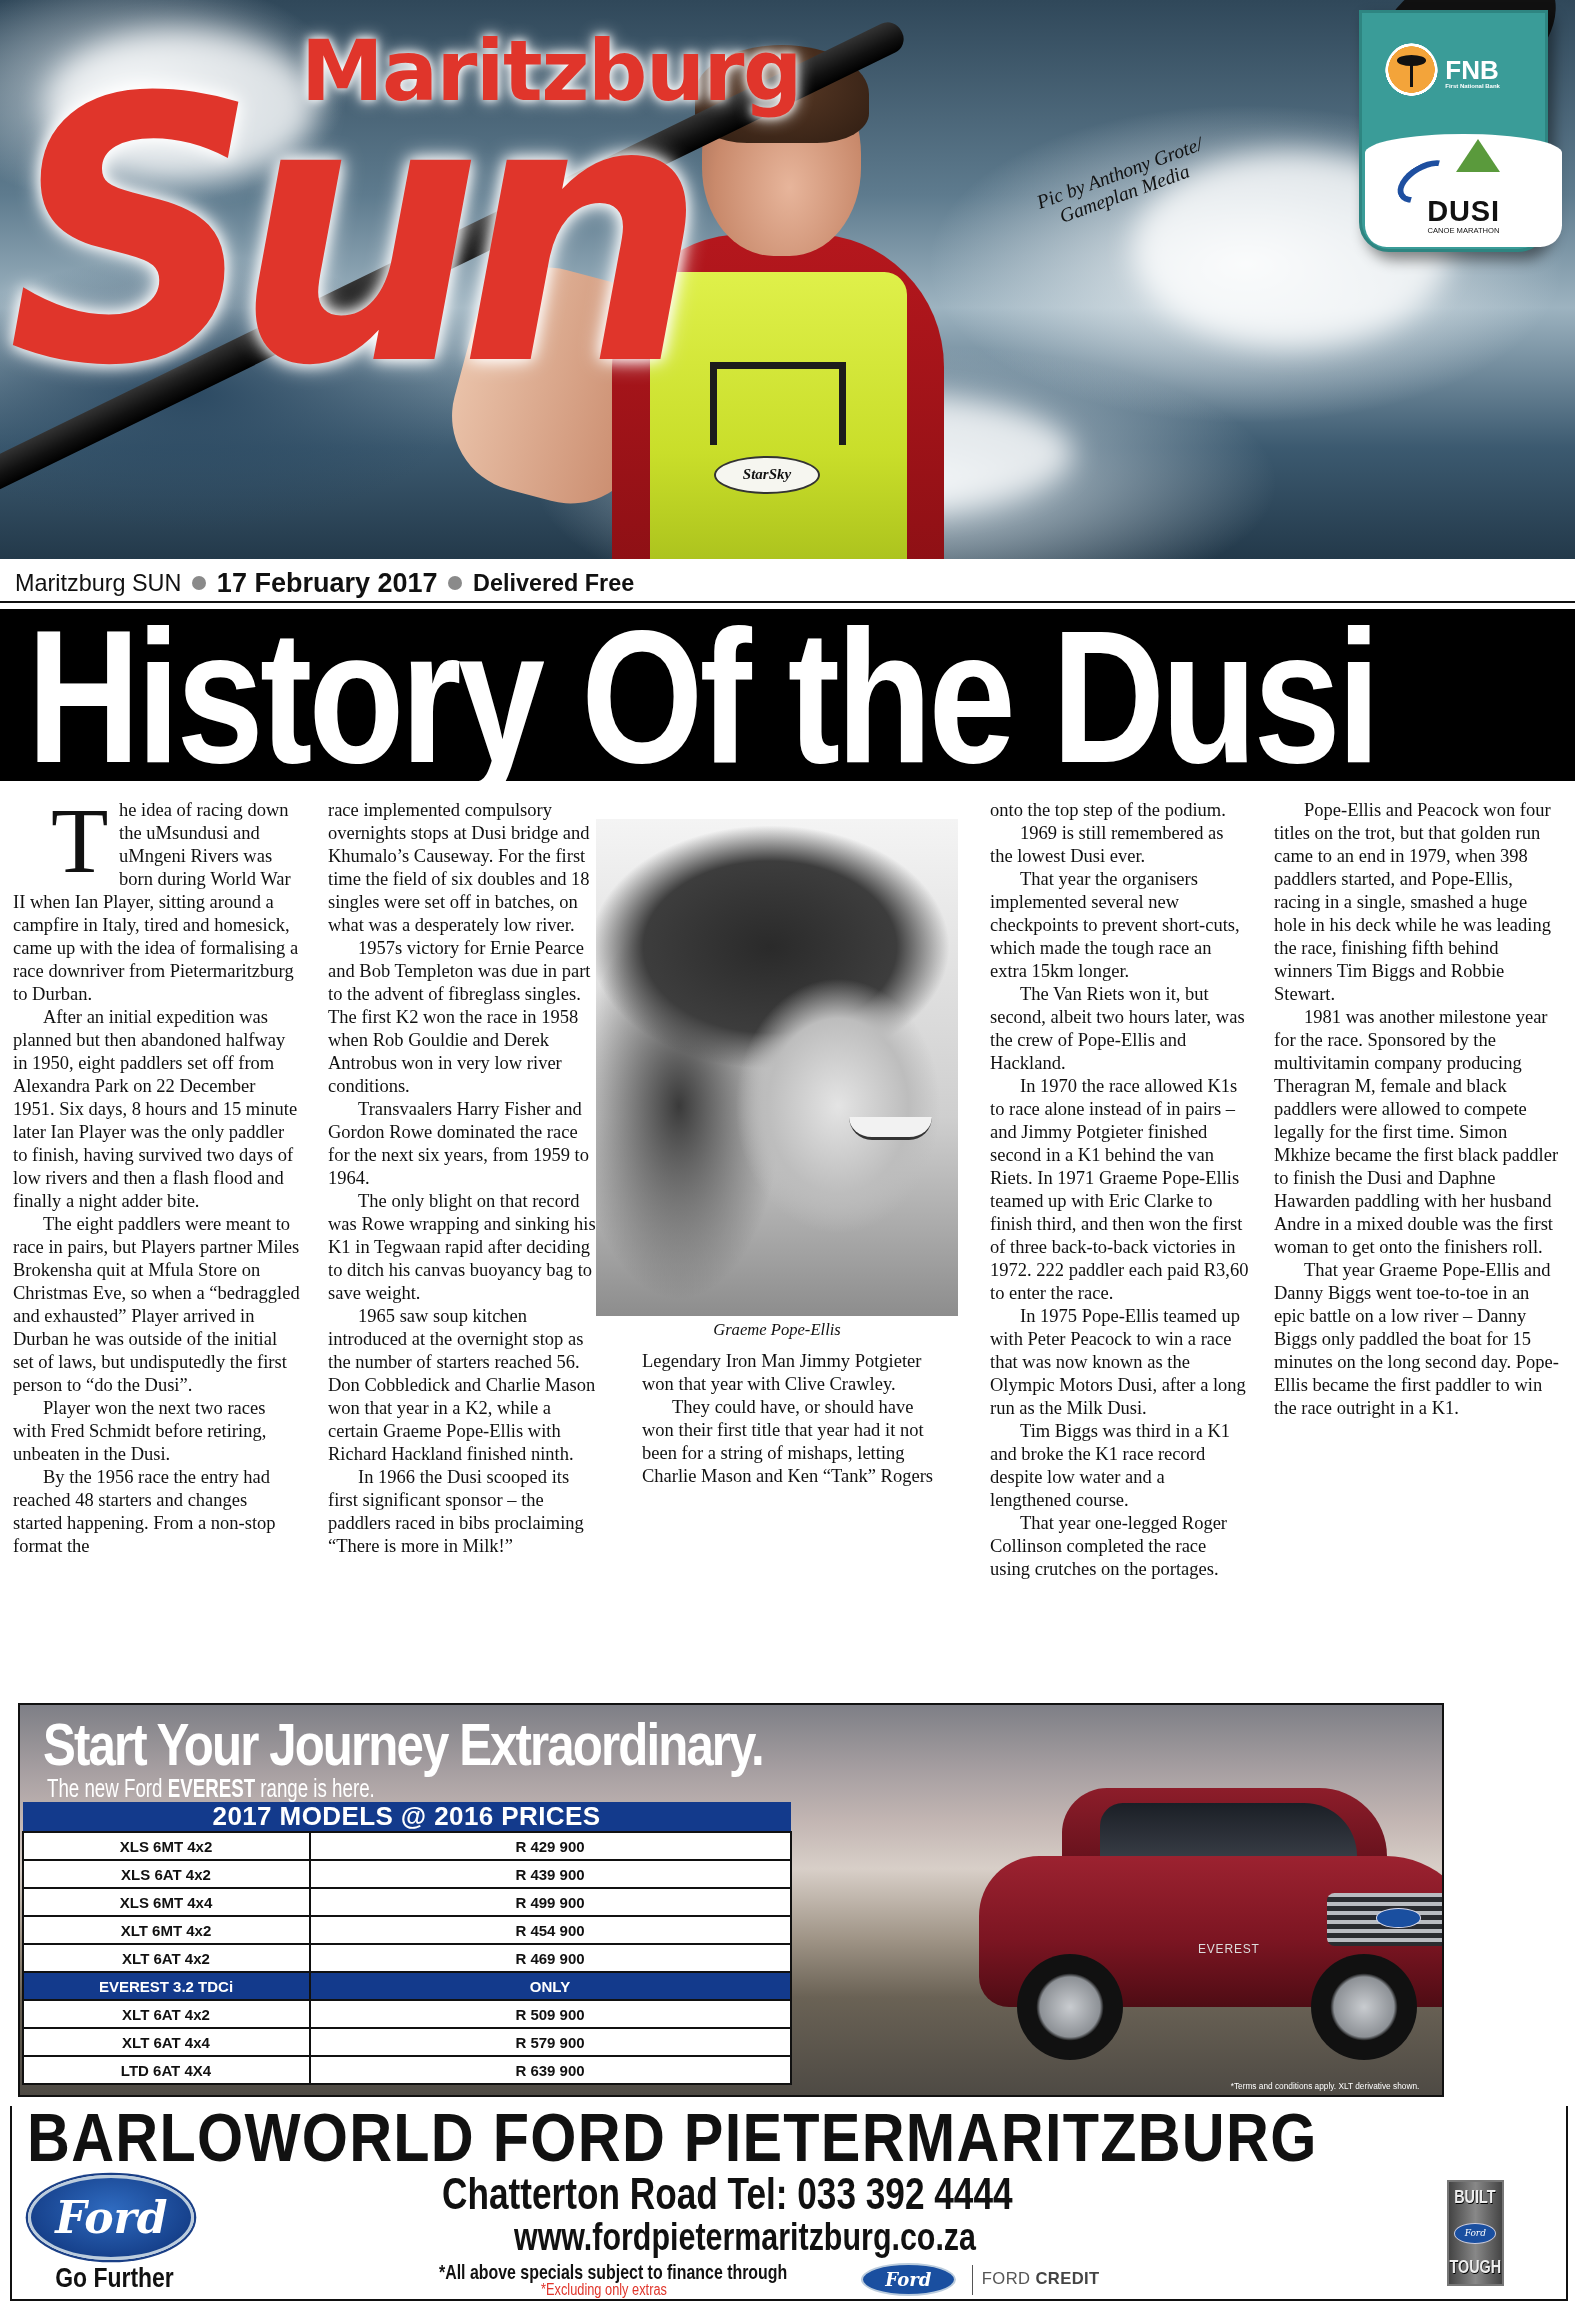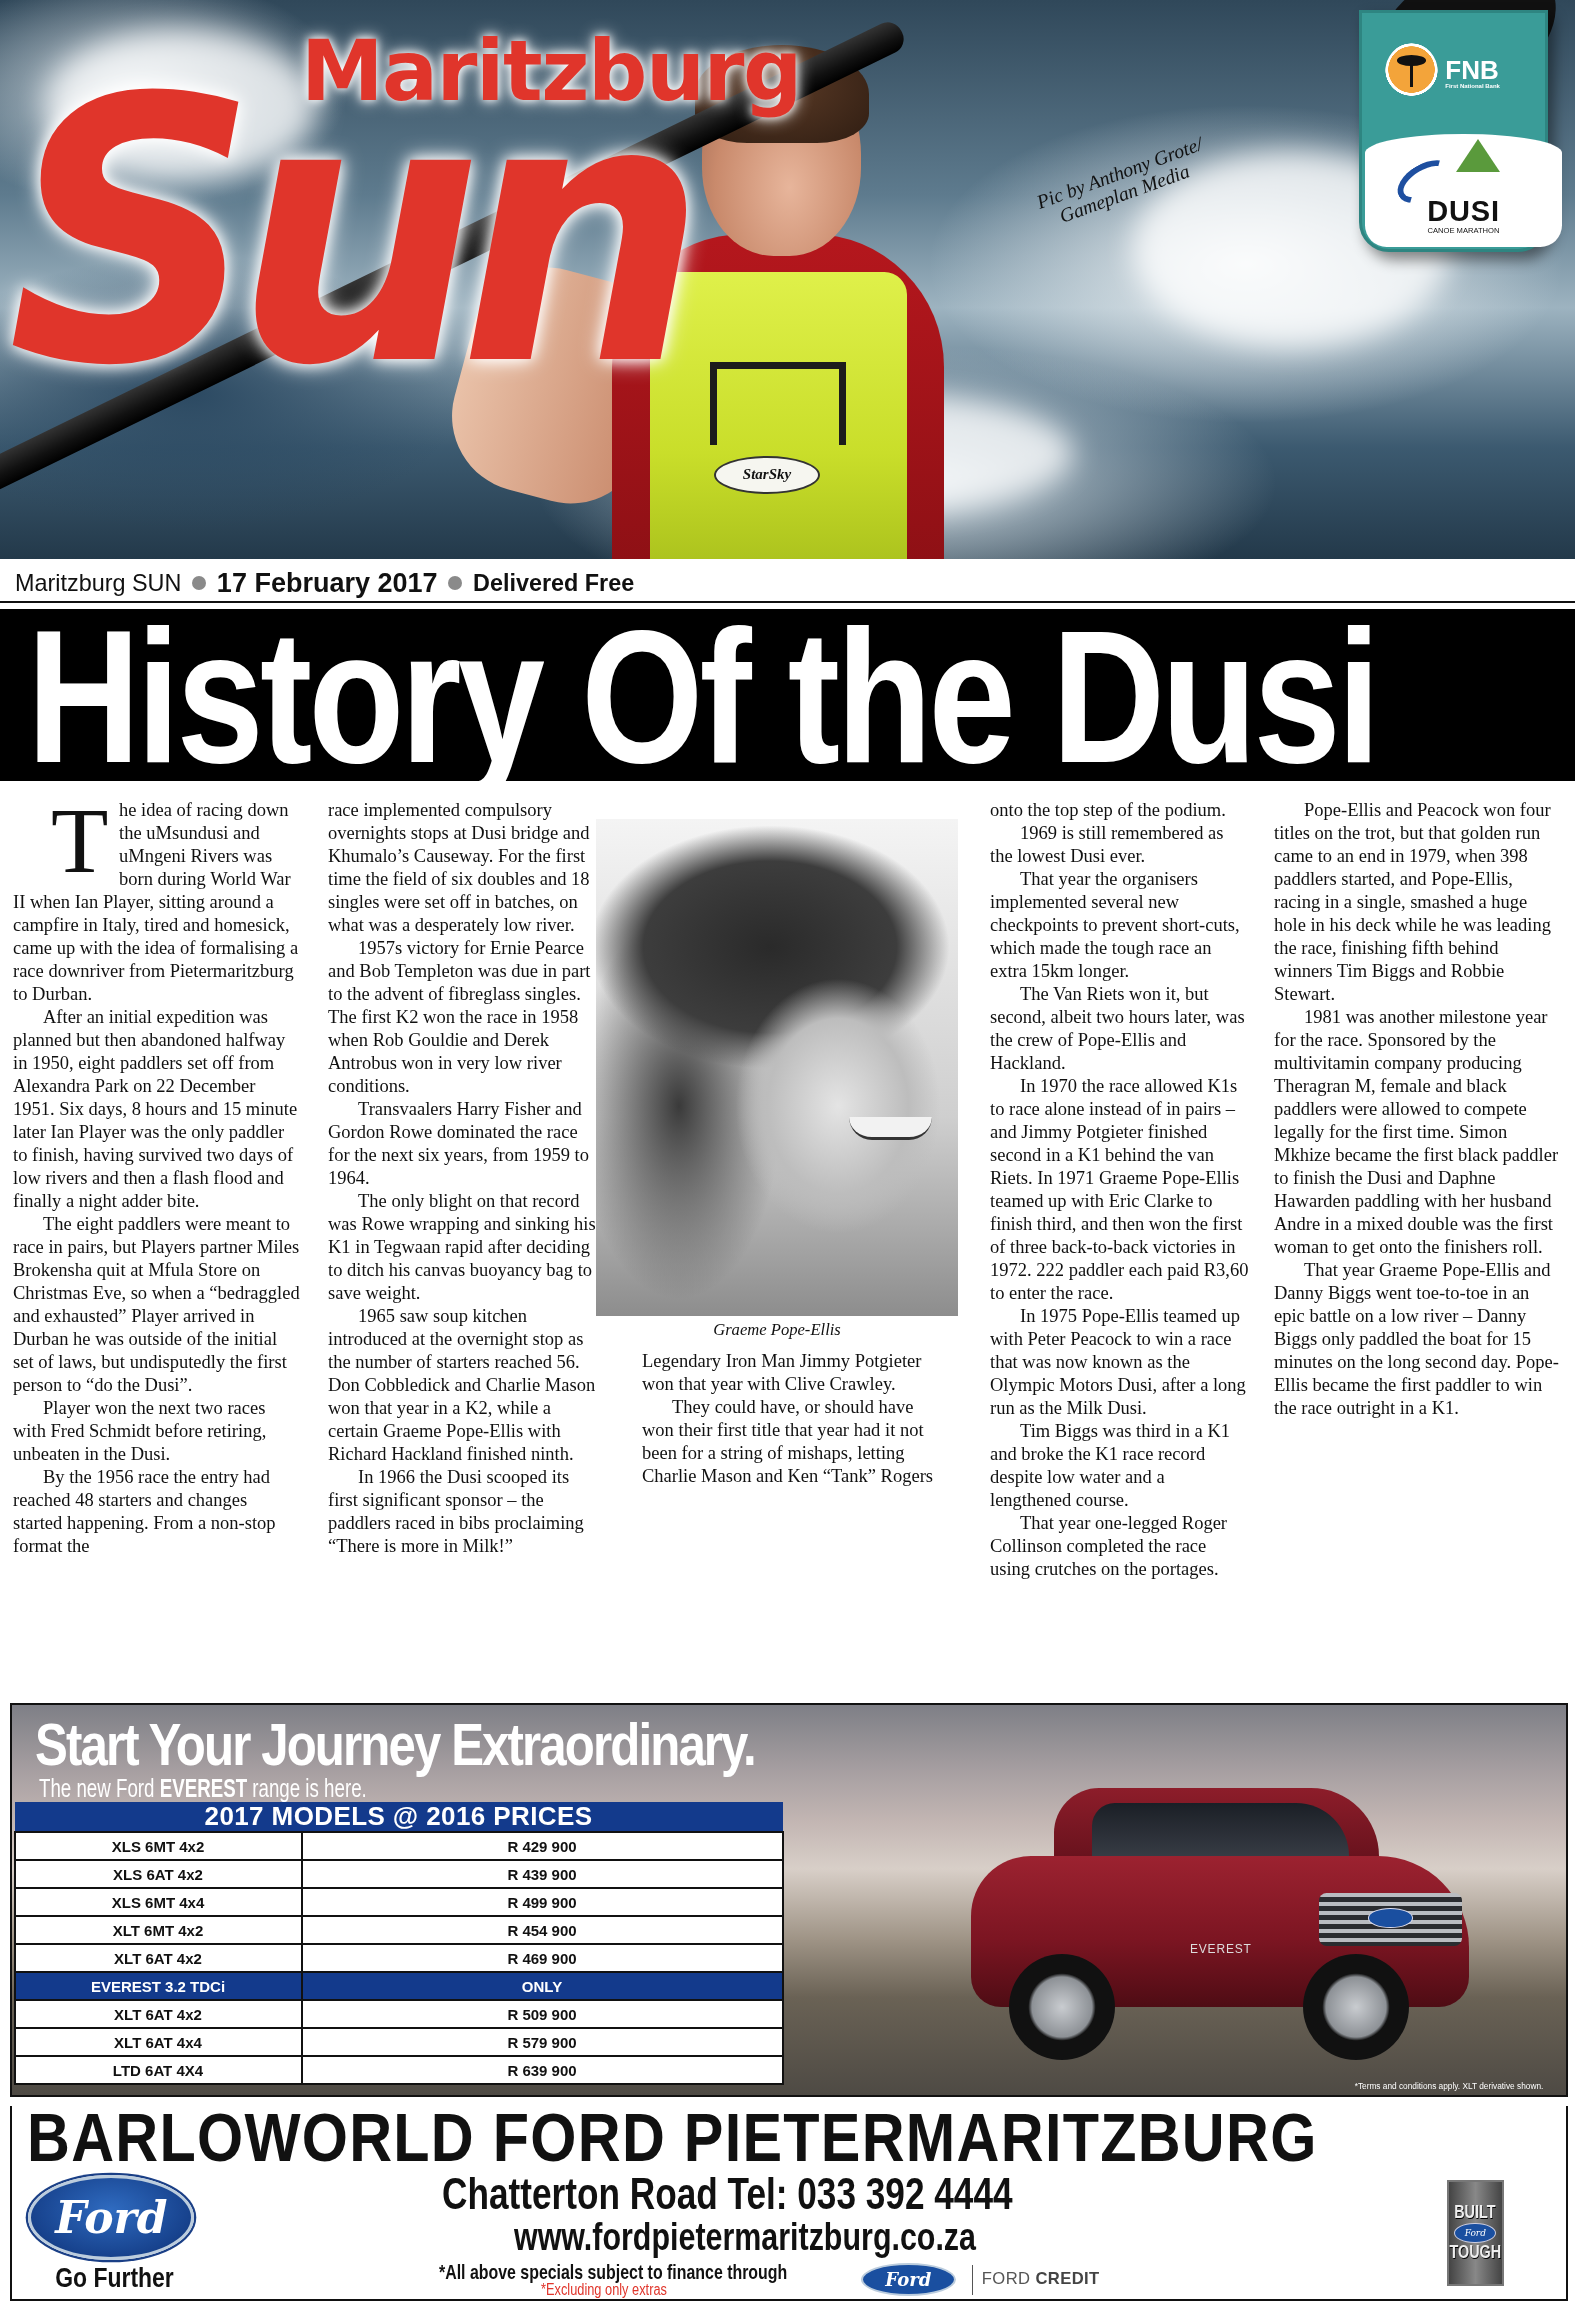--- a/index.html
+++ b/index.html
@@ -108,21 +108,21 @@
   .portrait { position: absolute; left: 596px; top: 819px; width: 362px; height: 497px;
     background:
       radial-gradient(ellipse 128px 159px at 242px 287px, #e4e4e4 0%, #bdbdbd 55%, rgba(140,140,140,0) 80%),
       radial-gradient(ellipse 211px 143px at 174px 128px, #2a2a2a 0%, #3d3d3d 60%, rgba(60,60,60,0) 85%),
       radial-gradient(ellipse 121px 227px at 83px 287px, #3a3a3a 0%, rgba(58,58,58,0) 85%),
       linear-gradient(180deg, #f4f4f4 0%, #cfcfcf 60%, #8d8d8d 100%); }
   .portrait-smile { position: absolute; left: 253px; top: 298px; width: 83px; height: 22.7px; border-radius: 0 0 45px 45px; background: #f2f2f2; border-bottom: 3px solid #333; }
   .portrait-caption { position: absolute; left: 596px; top: 1320px; width: 362px; text-align: center; font-style: italic; font-size: 16.6px; color: #111; }
 
   
-  .ad { position: absolute; left: 10px; top: 1703px; width: 1558px; height: 394px; border: 2.3px solid #111; overflow: hidden;
+  .ad { position: absolute; left: 18px; top: 1703px; width: 1426px; height: 394px; border: 2.3px solid #111; overflow: hidden;
         background: linear-gradient(180deg, #7e7f86 0%, #a9a1a3 18%, #c3b6b3 30%, #d8cfc8 42%, #9f9486 60%, #6a6255 75%, #4e4a44 100%); }
   .ad-title { position: absolute; left: 22.7px; top: 6px; font-family: "Liberation Sans", sans-serif; font-weight: bold; font-size: 60px; color: #fff;
               letter-spacing: -2.3px; transform: scaleX(.82); transform-origin: left; white-space: nowrap; line-height: 68px; }
   .ad-sub { position: absolute; left: 27px; top: 68px; font-family: "Liberation Sans", sans-serif; font-size: 26px; color: #fff; transform: scaleX(.72); transform-origin: left; white-space: nowrap; }
   .ad-sub b { font-weight: bold; }
 
   .price-table { position: absolute; left: 1.5px; top: 97px; width: 770px; border-collapse: collapse; font-family: "Liberation Sans", sans-serif; font-weight: bold; }
   .price-banner { background: #133a8c; color: #fff; text-align: center; font-size: 26px; height: 29px; line-height: 29px; letter-spacing: 0.4px; }
   .price-table td { border: 2.3px solid #111; height: 28px; text-align: center; font-size: 15px; color: #111; background: #fff; }
   .price-table td.model { width: 287px; }
@@ -152,21 +152,21 @@
   .dealer-url { position: absolute; left: 502px; top: 110px; font-family: "Liberation Sans", sans-serif; font-weight: bold; font-size: 39px; color: #111; white-space: nowrap; transform: scaleX(.78); transform-origin: left; line-height: 42px; }
   .finance-note { position: absolute; left: 427px; top: 155px; font-family: "Liberation Sans", sans-serif; font-weight: bold; font-size: 20.4px; color: #111; white-space: nowrap; transform: scaleX(.78); transform-origin: left; }
   .excluding-note { position: absolute; left: 529px; top: 175px; font-family: "Liberation Sans", sans-serif; font-size: 16px; color: #e0352b; white-space: nowrap; transform: scaleX(.8); transform-origin: left; }
   .ford-credit-oval { position: absolute; left: 849px; top: 157px; width: 95px; height: 33px; border-radius: 50%; background: #1a4fa0; border: 2.3px solid #bcd;
                       display: flex; align-items: center; justify-content: center; }
   .ford-credit-oval span { font-family: "DejaVu Serif", serif; font-style: italic; font-weight: bold; font-size: 18px; color: #fff; }
   .fc-divider { position: absolute; left: 960px; top: 159px; width: 1.5px; height: 30px; background: #555; }
   .ford-credit { position: absolute; left: 970px; top: 163px; font-family: "Liberation Sans", sans-serif; font-size: 16.6px; color: #555; letter-spacing: 0.4px; }
   .ford-credit b { color: #444; }
   .built-tough { position: absolute; left: 1435px; top: 74px; width: 57px; height: 106px; border: 2.3px solid #777;
-                 background: linear-gradient(90deg, #444, #888 50%, #444); display: flex; flex-direction: column; align-items: center; justify-content: space-between; padding: 21px 0; }
+                 background: linear-gradient(90deg, #444, #888 50%, #444); display: flex; flex-direction: column; align-items: center; justify-content: space-between; padding: 6px 0; }
   .bt-word { font-family: "Liberation Sans", sans-serif; font-weight: bold; font-size: 18px; color: #eee; line-height: 19.6px; transform: scaleX(.8); text-shadow: 0.8px 0.8px 0 #000; }
   .bt-oval { width: 42px; height: 21px; border-radius: 50%; background: #1a4fa0; border: 1.5px solid #ccd; font-family: "DejaVu Serif", serif; font-style: italic; font-size: 9px; color: #fff; text-align: center; line-height: 18px; }
 </style>
 </head>
 <body>
 
 <div class="masthead">
   <div class="spray" style="left:45px;top:30px;width:272px;height:151px;"></div>
   <div class="spray" style="left:1133px;top:151px;width:317px;height:196px;"></div>
   <div class="spray" style="left:680px;top:393px;width:393px;height:121px;"></div>

